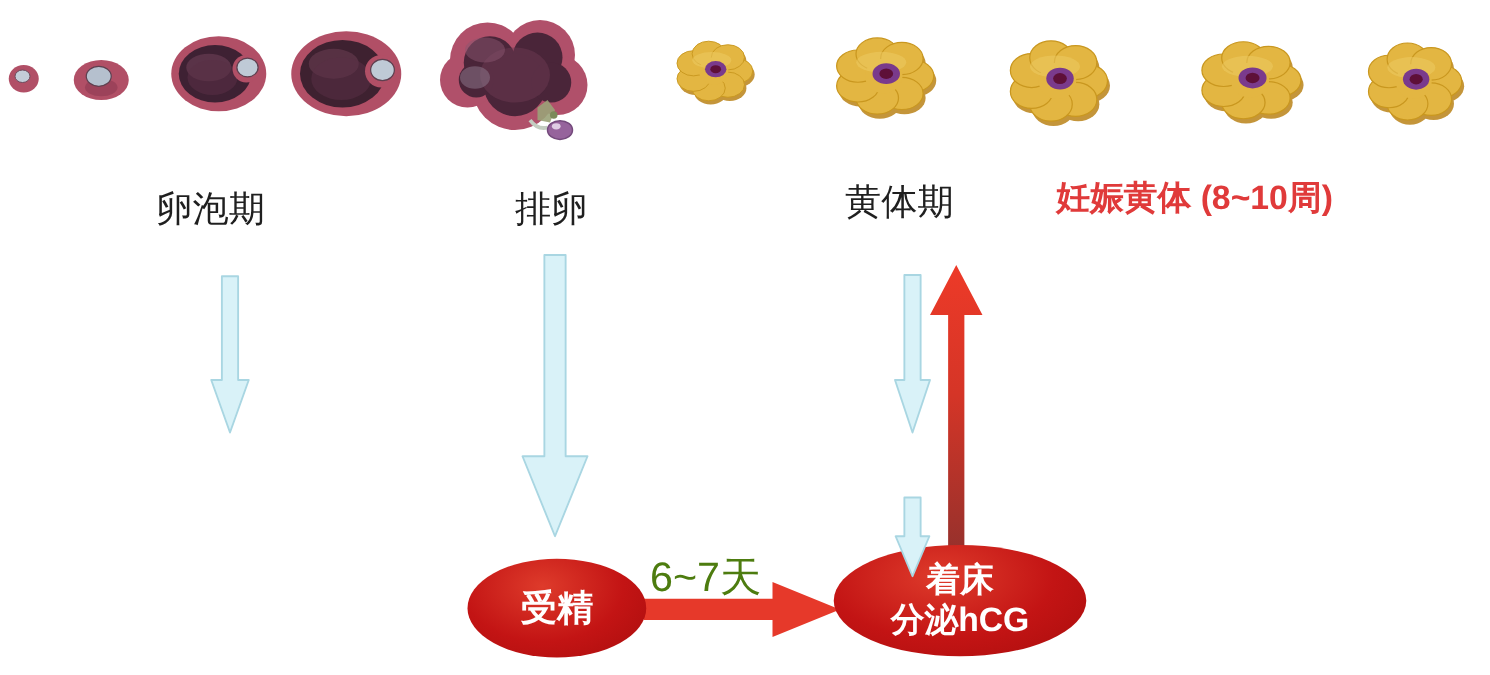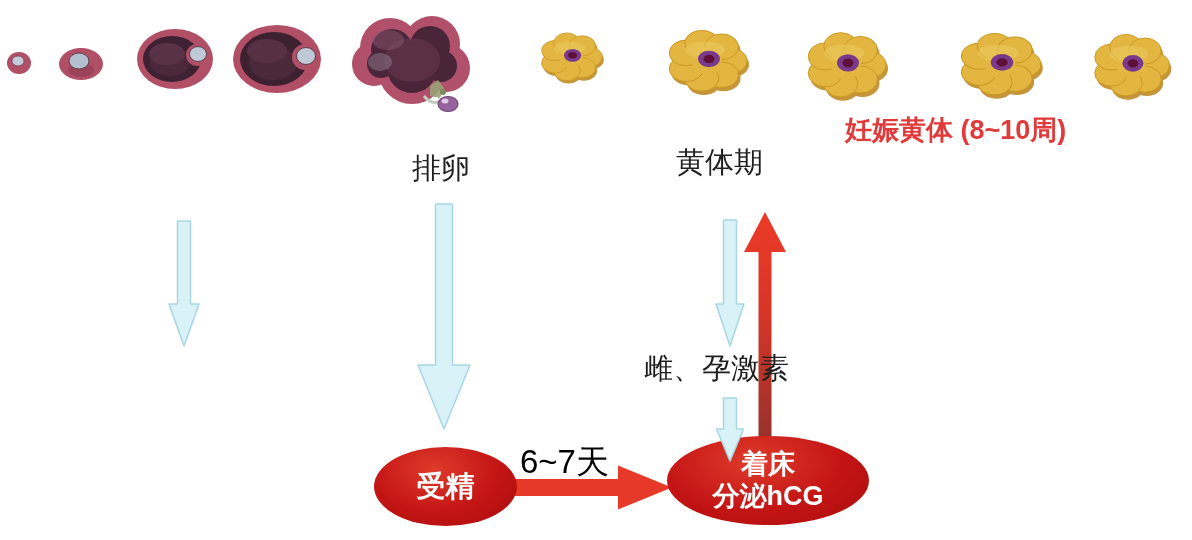--- a/index.html
+++ b/index.html
@@ -12,25 +12,25 @@
   }
   .layer{position:absolute;left:0;top:0;}
   .z1{z-index:1;} .z3{z-index:3;}
   .illus{position:absolute;z-index:1;}
   .lbl{
     position:absolute;z-index:4;
     color:#1f1f1f;font-size:29px;line-height:1.05;white-space:nowrap;
   }
   .lbl-red{
     position:absolute;z-index:4;
-    color:#e03a3a;font-size:27px;font-weight:600;white-space:nowrap;
+    color:#e03a3a;font-size:27px;font-weight:600;white-space:nowrap;margin-top:28px;
   }
   .days{
     position:absolute;z-index:4;
-    color:#000000;font-size:33px;white-space:nowrap;
+    color:#4d7c0f;font-size:33px;white-space:nowrap;
   }
   .red-ellipse{
     position:absolute;z-index:2;
     border-radius:50%;
     background:radial-gradient(ellipse at 42% 28%, #de3b2b 0%, #c31414 55%, #a90d0d 100%);
     display:flex;flex-direction:column;align-items:center;justify-content:center;
     color:#fff;font-weight:bold;text-align:center;
   }
   #fertilization-ellipse{left:374px;top:447px;width:143px;height:79px;font-size:29px;}
   #implantation-ellipse{left:667px;top:436px;width:202px;height:89px;font-size:27px;line-height:1.18;}
@@ -164,22 +164,22 @@
 
   <svg class="layer z3" width="1192" height="540">
     <g fill="#d9f2f8" stroke="#a9d6e2" stroke-width="1.5" stroke-linejoin="round">
       <polygon points="177.5,221 190.5,221 190.5,304 199,304 184,346 169,304 177.5,304"></polygon>
       <polygon points="435.5,204 452.5,204 452.5,365 470,365 444,429 418,365 435.5,365"></polygon>
       <polygon points="723.5,220 736.5,220 736.5,304 744,304 730,346 716,304 723.5,304"></polygon>
       <polygon points="723.5,398 736.5,398 736.5,429 743.5,429 730,461 716.5,429 723.5,429"></polygon>
     </g>
   </svg>
 
+  <div class="lbl" style="left:125px;top:153px">卵泡期</div>
   <div class="lbl" style="left:412px;top:153px">排卵</div>
   <div class="lbl" style="left:676px;top:147px">黄体期</div>
 
   <div class="lbl-red" style="left:845px;top:112px">妊娠黄体 (8~10周)</div>
 
-  <div class="lbl" style="left:644px;top:353px">雌、孕激素</div>
 
   <div class="days" style="left:520px;top:440px">6~7天</div>
 
 </div>
 
 </body></html>

